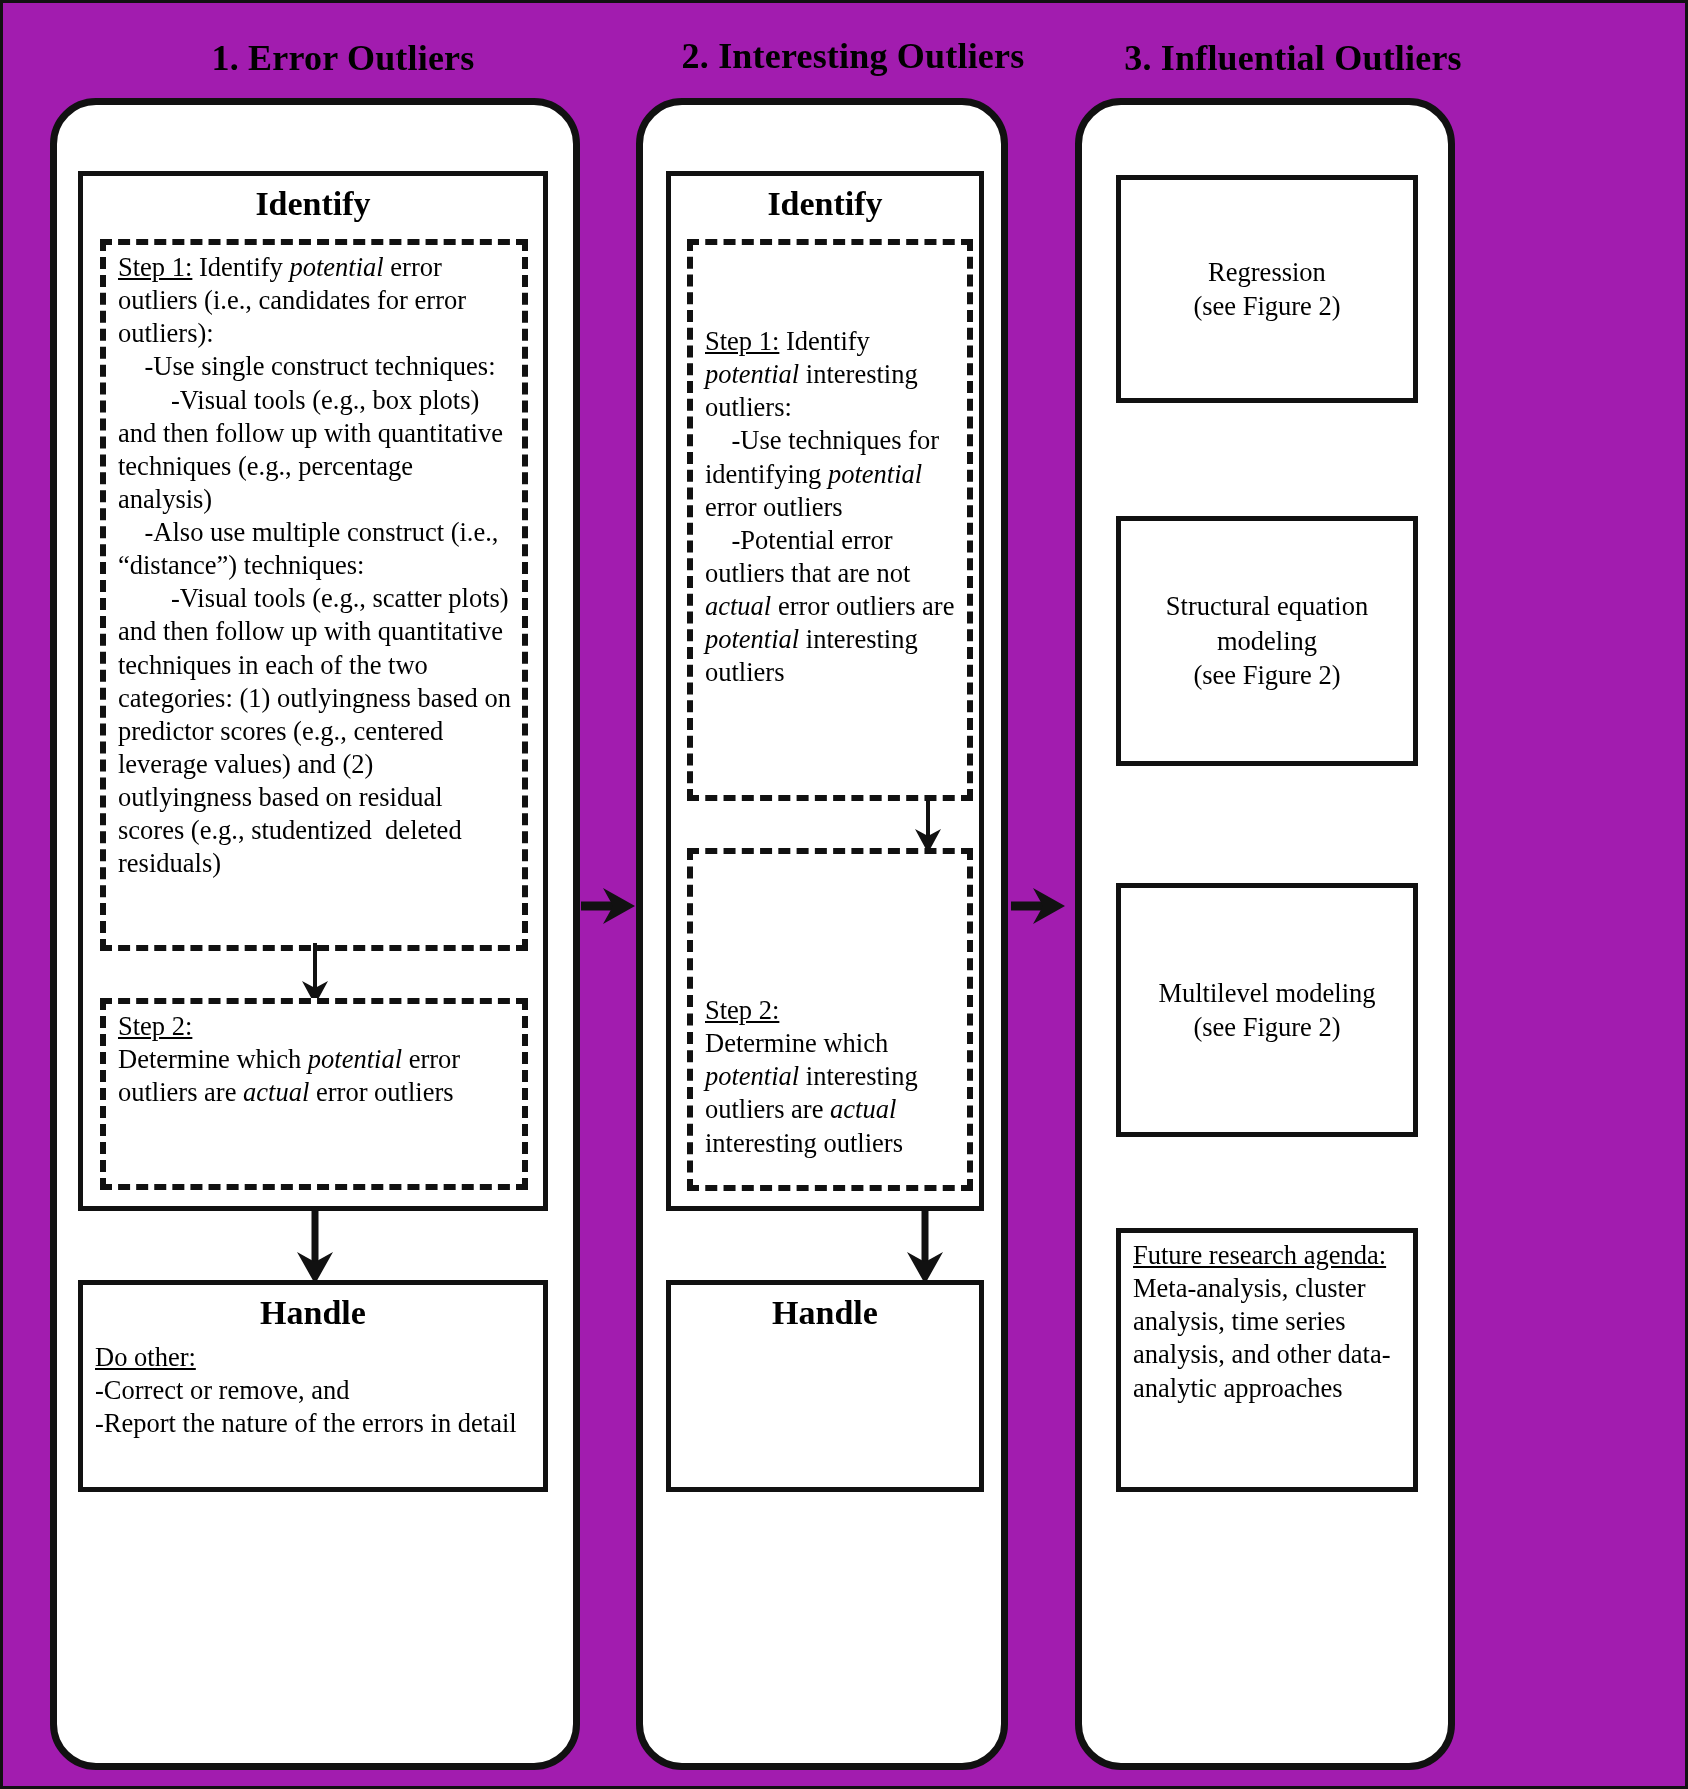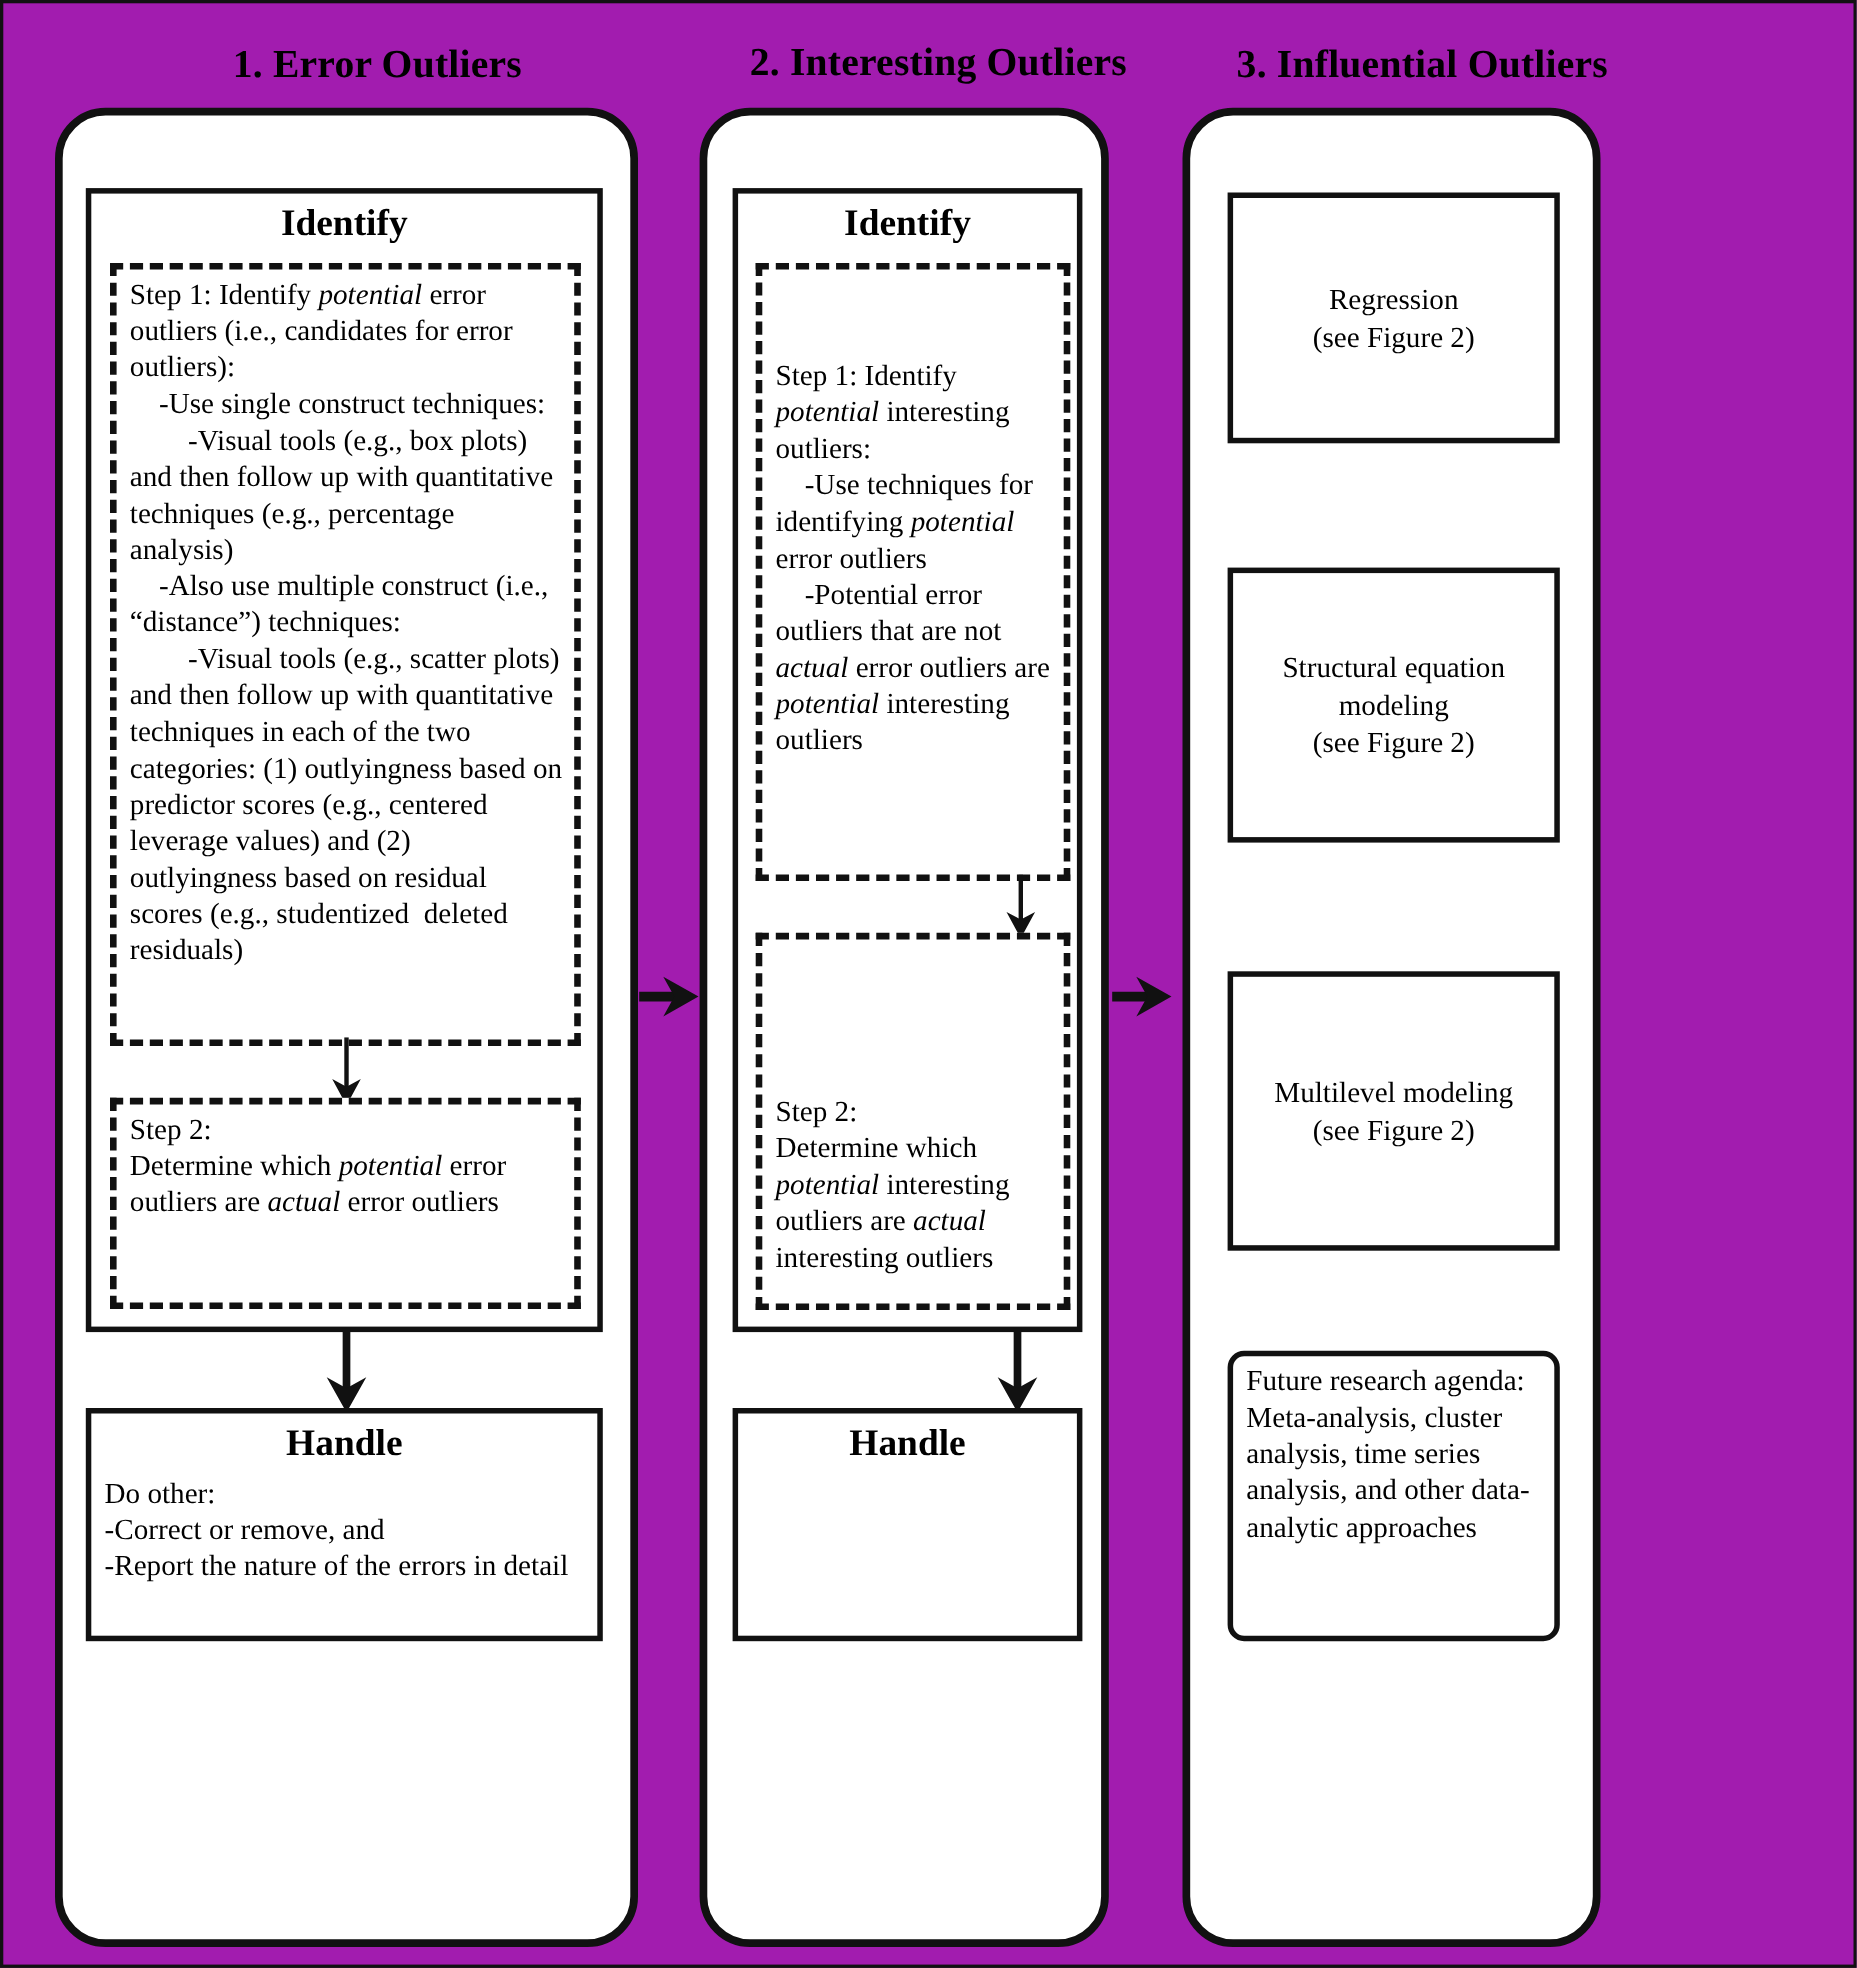--- a/index.html
+++ b/index.html
@@ -63,21 +63,21 @@
     line-height:1.05;
     margin:10px 0 4px 0;
   }
 
   .body-text{
     font-size:26.5px;
     line-height:1.25;
     white-space:pre-wrap;
   }
   .body-text.pad{ padding:6px 10px 4px 12px; }
-  .u{ }
+  .u{ text-decoration:underline; }
 
   .centered-text{
     font-size:26.5px;
     line-height:1.3;
     text-align:center;
     width:100%;
     white-space:pre-wrap;
   }
 
   .box-center{
@@ -103,21 +103,21 @@
   #c2-step2{ left:684px; top:845px; width:286px; height:343px; }
 
   
   #handle-1{ left:75px;  top:1277px; width:470px; height:212px; }
   #handle-2{ left:663px; top:1277px; width:318px; height:212px; }
 
   
   #c3-box1{ left:1113px; top:172px;  width:302px; height:228px; }
   #c3-box2{ left:1113px; top:513px;  width:302px; height:250px; }
   #c3-box3{ left:1113px; top:880px;  width:302px; height:254px; }
-  #c3-box4{ left:1113px; top:1225px; width:302px; height:264px;border-radius:15px; }
+  #c3-box4{ left:1113px; top:1225px; width:302px; height:264px; }
 </style>
 </head>
 <body>
 
 <div id="figure">
 
   <div class="col-title" id="title-1">1. Error Outliers</div>
   <div class="col-title" id="title-2">2. Interesting Outliers</div>
   <div class="col-title" id="title-3">3. Influential Outliers</div>
 

